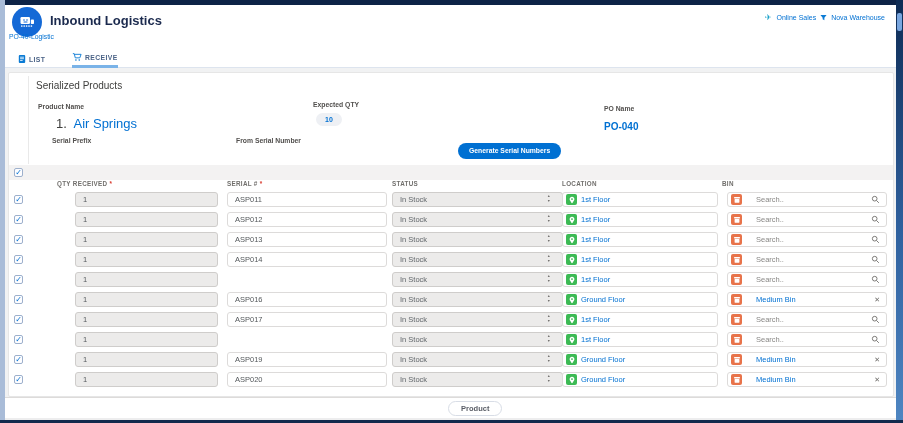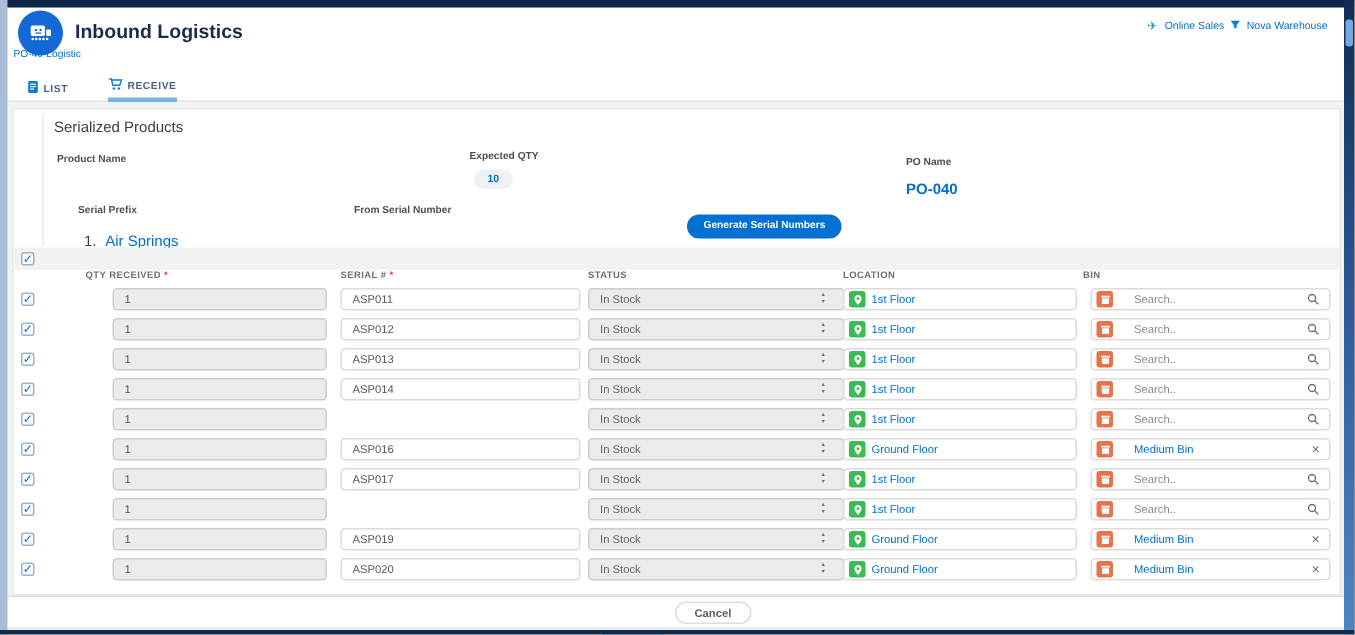--- a/index.html
+++ b/index.html
@@ -41,21 +41,21 @@
   .form-divider { position:absolute; left:28px; top:76px; height:88px; width:0; border-left:1px solid #e9e9e9; }
   .section-heading { position:absolute; left:36px; top:80px; font-size:10px; font-weight:500; color:#3e3e3c; }
 
   .lbl { position:absolute; font-size:6.8px; font-weight:700; color:#514f4d; }
   .lbl-product { left:38px; top:103px; }
   .lbl-expqty  { left:313px; top:101px; }
   .lbl-poname  { left:604px; top:105px; }
   .lbl-sprefix { left:52px; top:137px; }
   .lbl-fromsn  { left:236px; top:137px; }
 
-  .product-line { position:absolute; left:56px; top:116px; font-size:10px; color:#3e3e3c;margin-top:40px; }
+  .product-line { position:absolute; left:56px; top:116px; font-size:13px; color:#3e3e3c; }
   .product-line .blue-link { color:#0070d2; text-decoration:none; margin-left:3px; }
   .qty-badge { position:absolute; left:316px; top:113px; background:#eef0f4; color:#0070d2;
                font-size:7px; font-weight:700; border-radius:8px; padding:3px 9px; }
   .po-link { position:absolute; left:604px; top:121px; font-size:10px; color:#0070d2; font-weight:600; text-decoration:none; }
 
   .txt-input { position:absolute; height:14px; border:1px solid #dddbda; border-radius:3px;
                background:#fff; font-family:inherit; font-size:7.5px; color:#62676b; padding:0 7px; }
   .in-sprefix { left:50px; top:146px; width:173px; }
   .in-fromsn  { left:235px; top:146px; width:210px; }
   .gen-btn { position:absolute; left:458px; top:143px; height:16px; padding:0 11px; border:none;
@@ -569,17 +569,17 @@
       </span>
       <span class="bintxt">Medium Bin</span>
 
       <span class="bin-end clear"></span>
     </div>
   </div>
 </div>
 
   <div class="footer-band">
     <button class="btn btn-save">Save</button>
-    <button class="btn btn-cancel">Cancel</button>
+    <button class="btn btn-cancel">Product</button>
   </div>
   <div class="footer-gray"></div>
 
 </div>
 
 </body></html>

